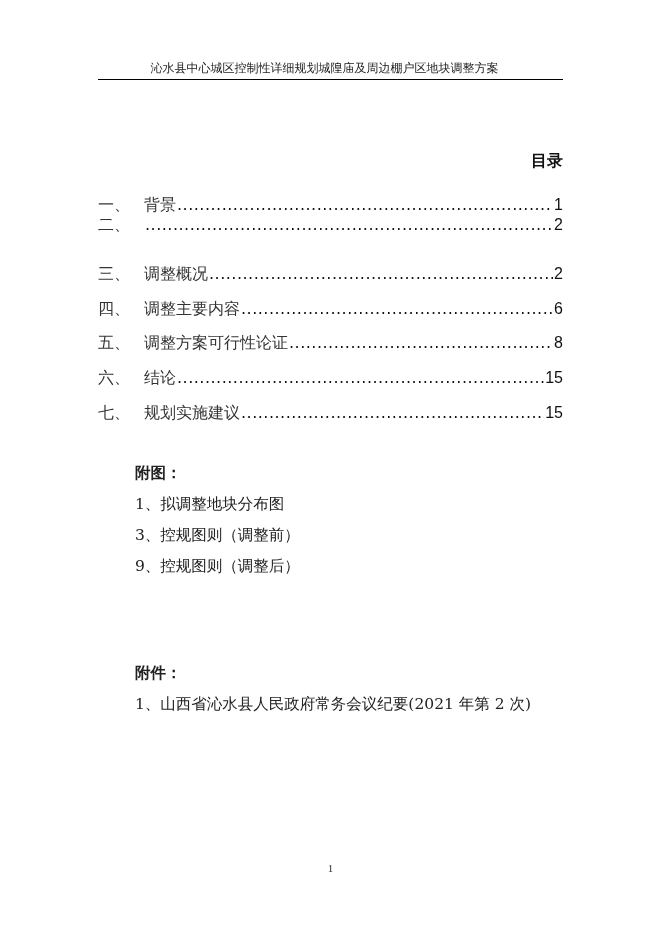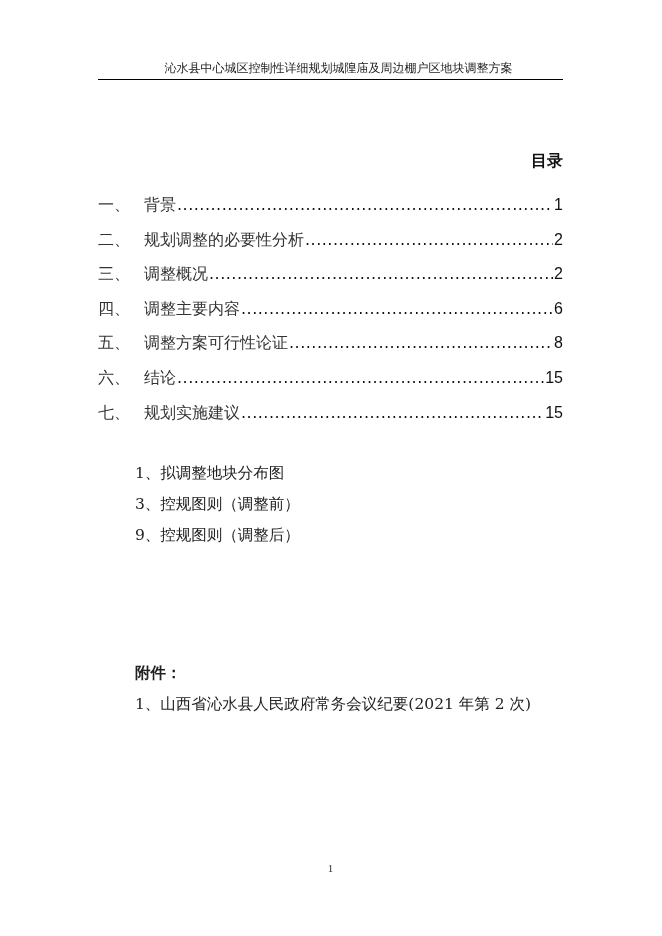--- a/index.html
+++ b/index.html
@@ -1,17 +1,17 @@
 <!DOCTYPE html>
 <html><head>
 <meta charset="utf-8">
 <style>
   html, body { margin: 0; padding: 0; background: #ffffff; }
   body { width: 662px; height: 936px; position: relative; overflow: hidden; color: #111; }
-  .header { position: absolute; left: 106px; top: 60px; width: 465px; text-align: center;
+  .header { position: absolute; left: 92px; top: 60px; width: 465px; text-align: center;
     font-family: "DejaVu Serif", "Liberation Serif", serif; font-size: 12px; color: #222; line-height: 16px; }
   .header-rule { position: absolute; left: 98px; top: 79px; width: 465px; height: 1px; background: #000; }
   .toc-title { position: absolute; left: 98px; top: 150px; width: 465px; text-align: right;
     font-family: "DejaVu Sans", "Liberation Sans", sans-serif; font-weight: bold; font-size: 16px; line-height: 22px; }
   .toc { position: absolute; left: 98px; top: 178px; width: 465px; }
   .toc-row { display: flex; align-items: baseline; height: 34.6px; font-size: 16px; line-height: 24px;
     font-family: "DejaVu Sans", "Liberation Sans", sans-serif; }
   .toc-num { width: 46px; flex: none; color: #333; font-family: "DejaVu Serif", serif; }
   .toc-label { flex: none; color: #333; margin-top: 15px; }
   .toc-dots { flex: 1 1 auto; overflow: hidden; white-space: nowrap; color: #111; letter-spacing: 0.5px; margin: 0 1px; }
@@ -33,21 +33,20 @@
 
 <div class="toc">
   <div class="toc-row">
     <span class="toc-num">一、</span>
     <span class="toc-label">背景</span>
     <span class="toc-dots"></span>
     <span class="toc-page">1</span>
   </div>
   <div class="toc-row">
     <span class="toc-num">二、</span>
-    <span class="toc-label">规划调整的必要性分析</span>
     <span class="toc-dots"></span>
     <span class="toc-page">2</span>
   </div>
   <div class="toc-row">
     <span class="toc-num">三、</span>
     <span class="toc-label">调整概况</span>
     <span class="toc-dots"></span>
     <span class="toc-page">2</span>
   </div>
   <div class="toc-row">
@@ -70,20 +69,21 @@
   </div>
   <div class="toc-row">
     <span class="toc-num">七、</span>
     <span class="toc-label">规划实施建议</span>
     <span class="toc-dots"></span>
     <span class="toc-page">15</span>
   </div>
 </div>
 
 <div class="section" style="top:460px;">
+  <div class="section-title">附图：</div>
   <div class="section-item">1、拟调整地块分布图</div>
   <div class="section-item">3、控规图则（调整前）</div>
   <div class="section-item">9、控规图则（调整后）</div>
 </div>
 
 <div class="section" style="top:628px;margin-top:32px;">
   <div class="section-title">附件：</div>
   <div class="section-item">1、山西省沁水县人民政府常务会议纪要(2021 年第 2 次)</div>
 </div>
 

